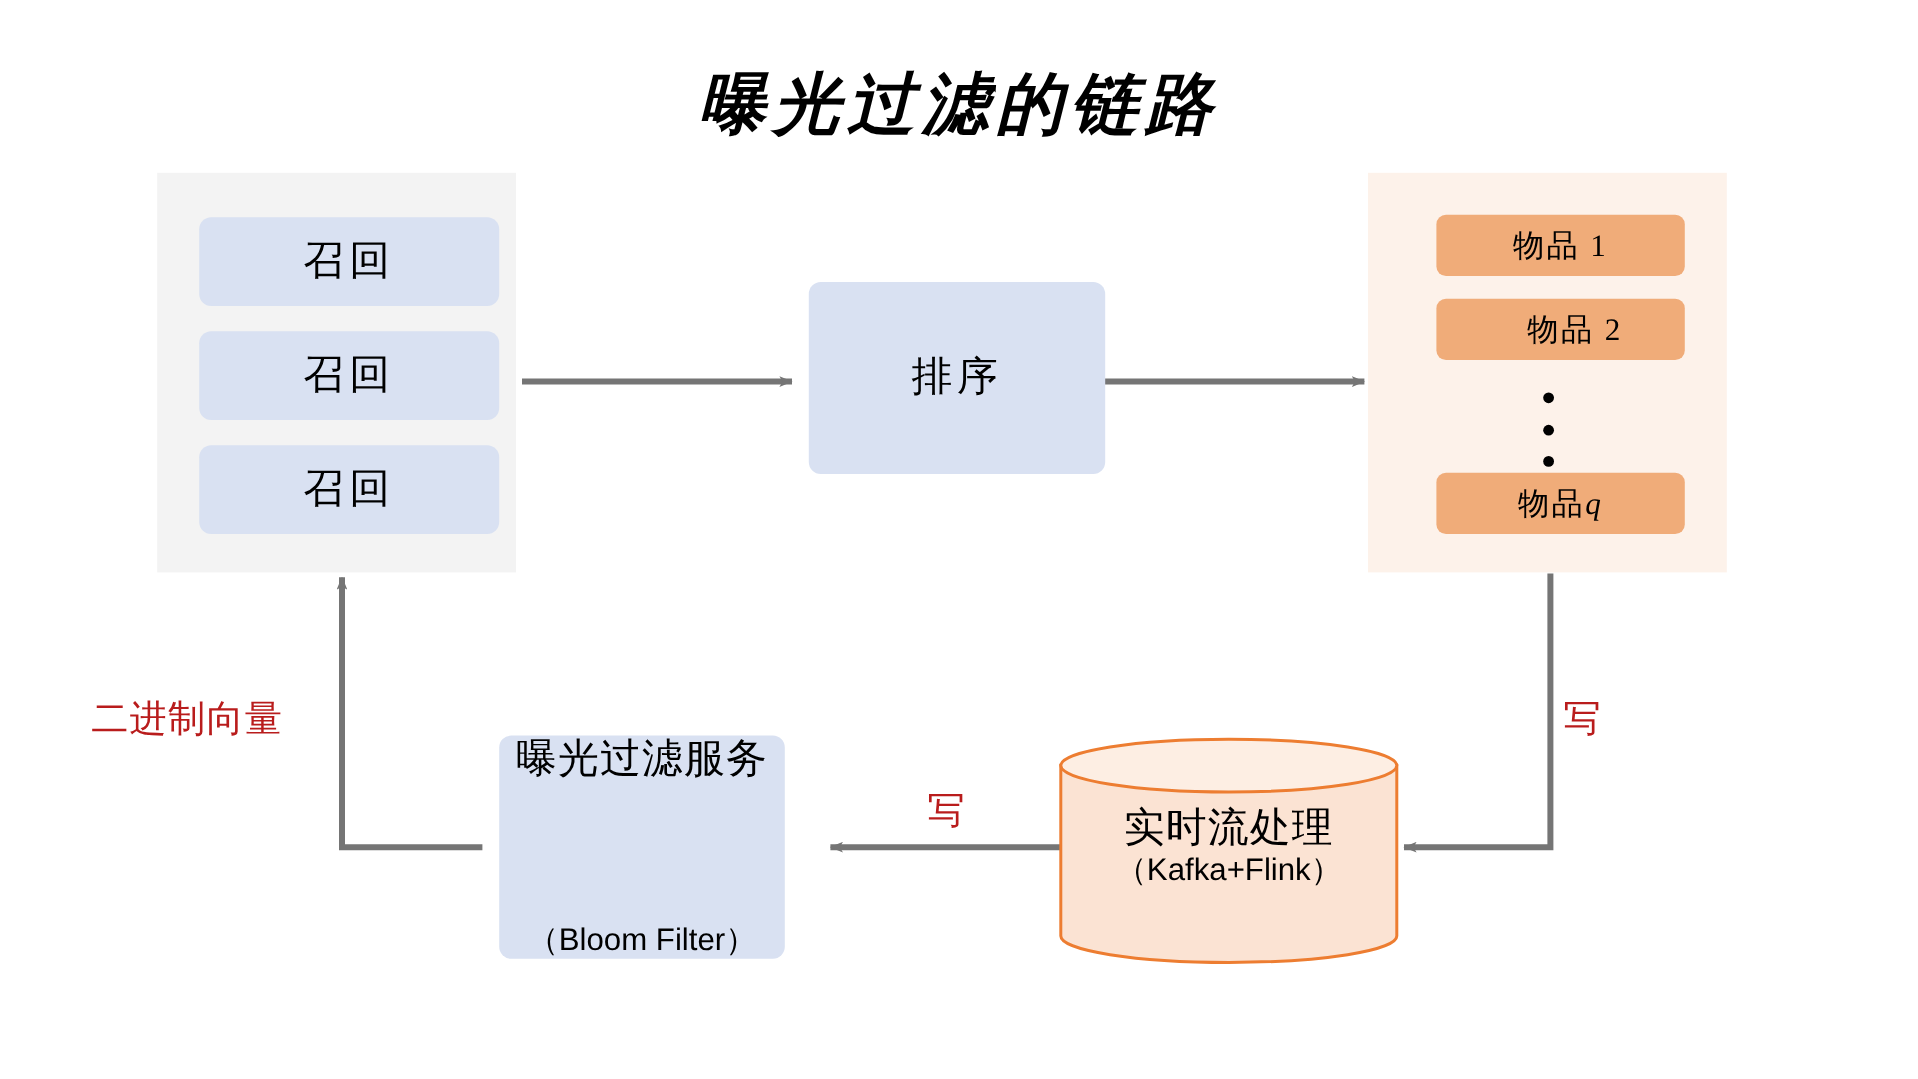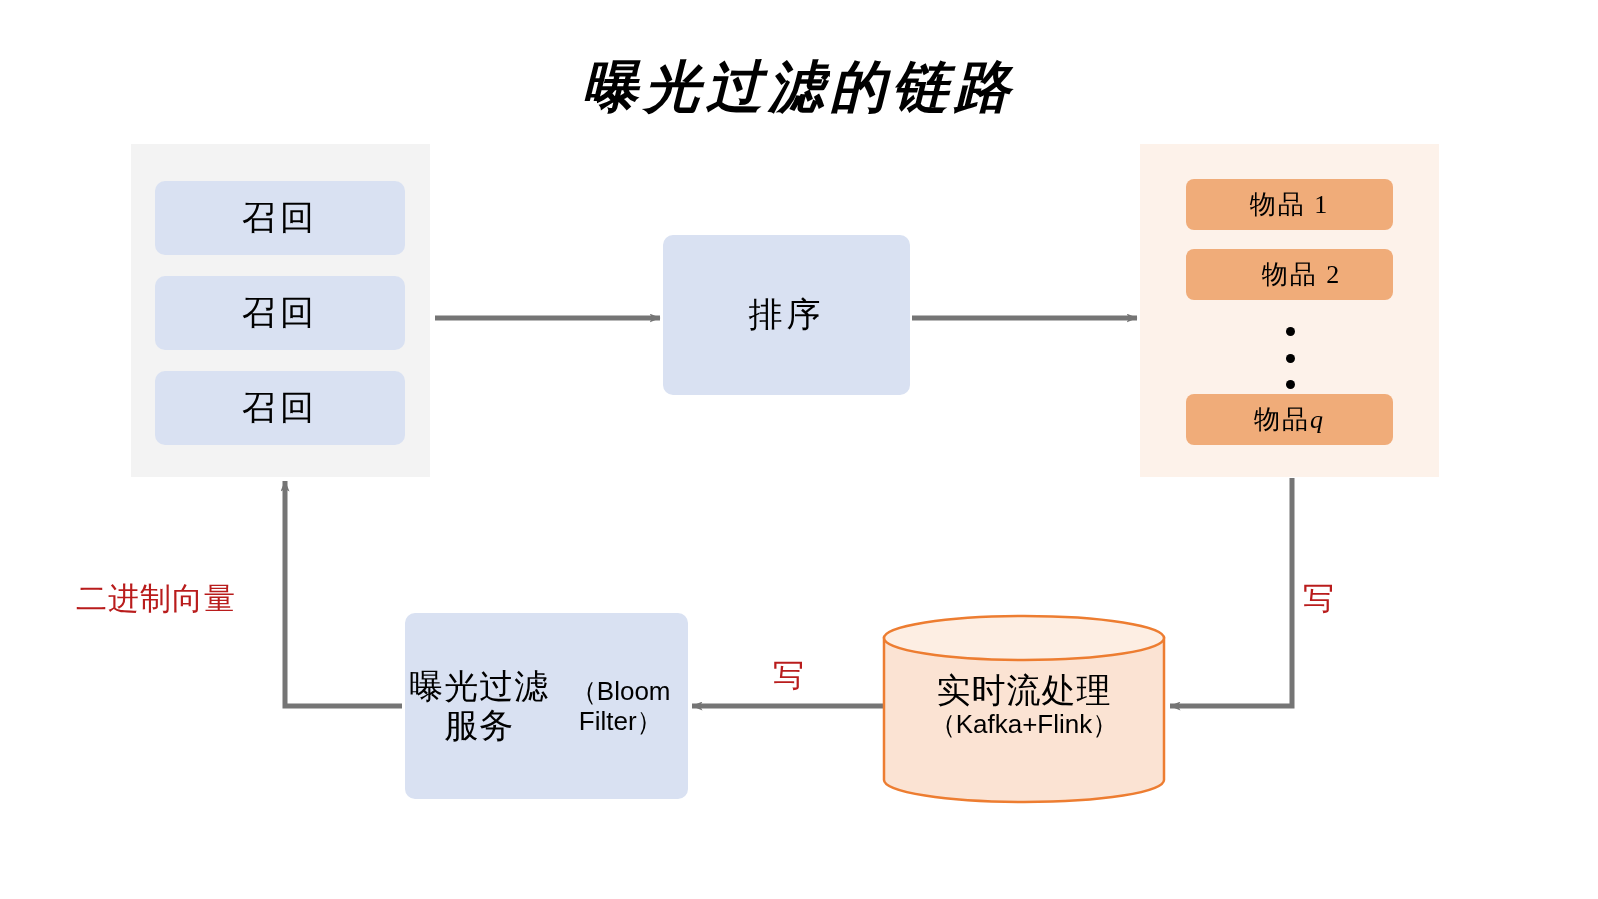--- a/index.html
+++ b/index.html
@@ -56,20 +56,21 @@
   
   .box {
     position: absolute;
     box-sizing: border-box;
     display: flex;
     align-items: center;
     justify-content: center;
     text-align: center;
     color: #000000;
     line-height: 1.15;
+    margin-left: 11px;
   }
   .blue-box {
     background: #d9e1f2;
     border-radius: 10px;
   }
   .orange-box {
     background: #f0ac79;
     border-radius: 8px;
     text-align: right;
   }
@@ -125,23 +126,23 @@
     top: 235px;
     width: 247px;
     height: 160px;
     font-size: 34px;
     letter-spacing: 4px;
   }
 
   #bloom-box {
     left: 405px;
     top: 613px;
-    width: 283px;
+    width: 238px;
     height: 186px;
-    flex-direction: row;
+    flex-direction: column;
     font-size: 34px;
     justify-content: space-between;
   }
   #bloom-box .sub {
     font-size: 26px;
     letter-spacing: 0px;
     margin-top: 2px;
   }
   #bloom-box .main { letter-spacing: 1px; }
 

